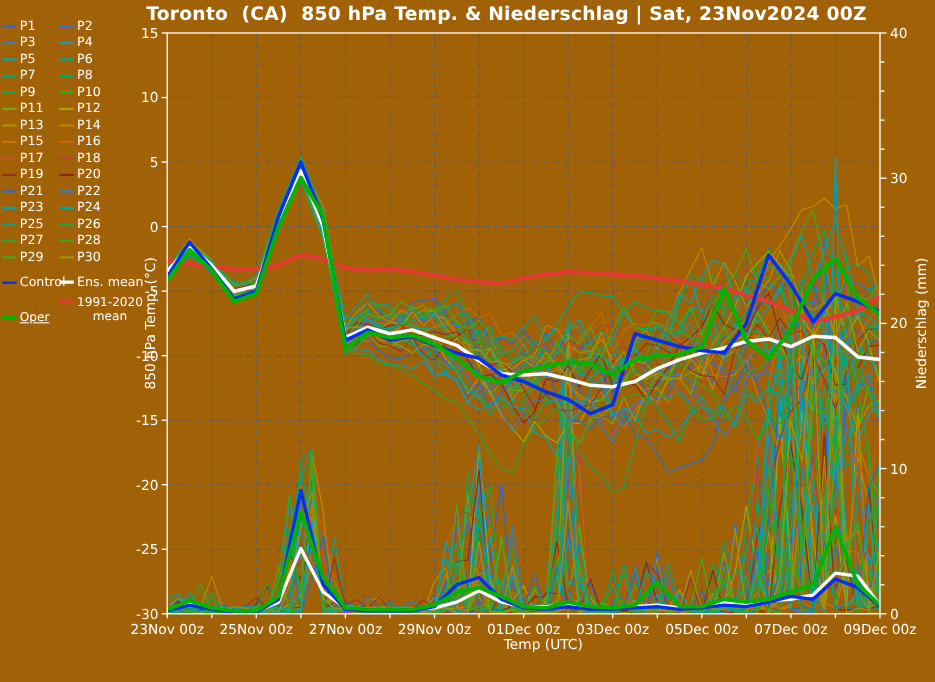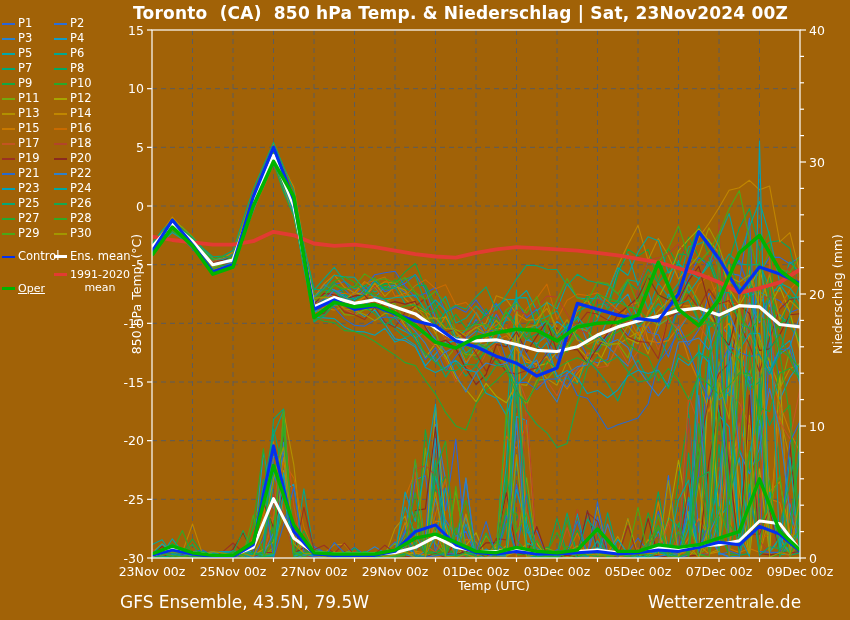--- a/index.html
+++ b/index.html
@@ -383,15 +383,13 @@
         <text x="719" y="576" text-anchor="middle">07Dec 00z</text>
         <text x="800" y="576" text-anchor="middle">09Dec 00z</text>
       </g>
     </svg>
 
   <div class="ylab" style="left:47px;top:286px;">850 hPa Temp. (°C)</div>
   <div class="ylab" style="left:748px;top:286px;">Niederschlag (mm)</div>
 
   <div class="datelab" style="left:458px;top:578px;">Temp (UTC)</div>
 
-  <div class="footer" style="left:120px;top:592px;">GFS Ensemble, 43.5N, 79.5W</div>
-  <div class="footer" style="left:648px;top:592px;">Wetterzentrale.de</div>
 </div>
 
 </body></html>

